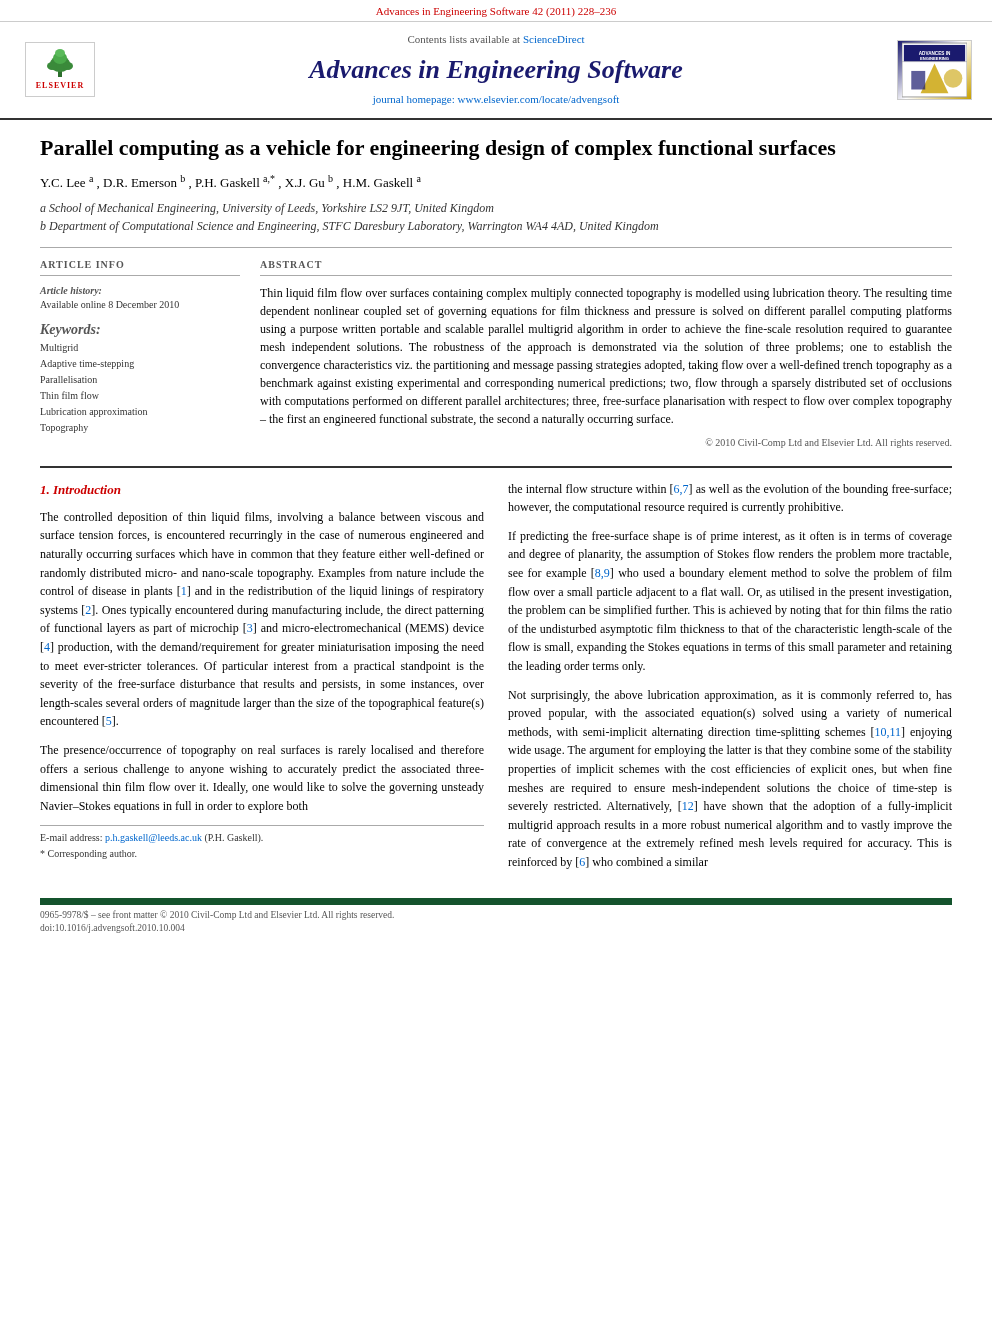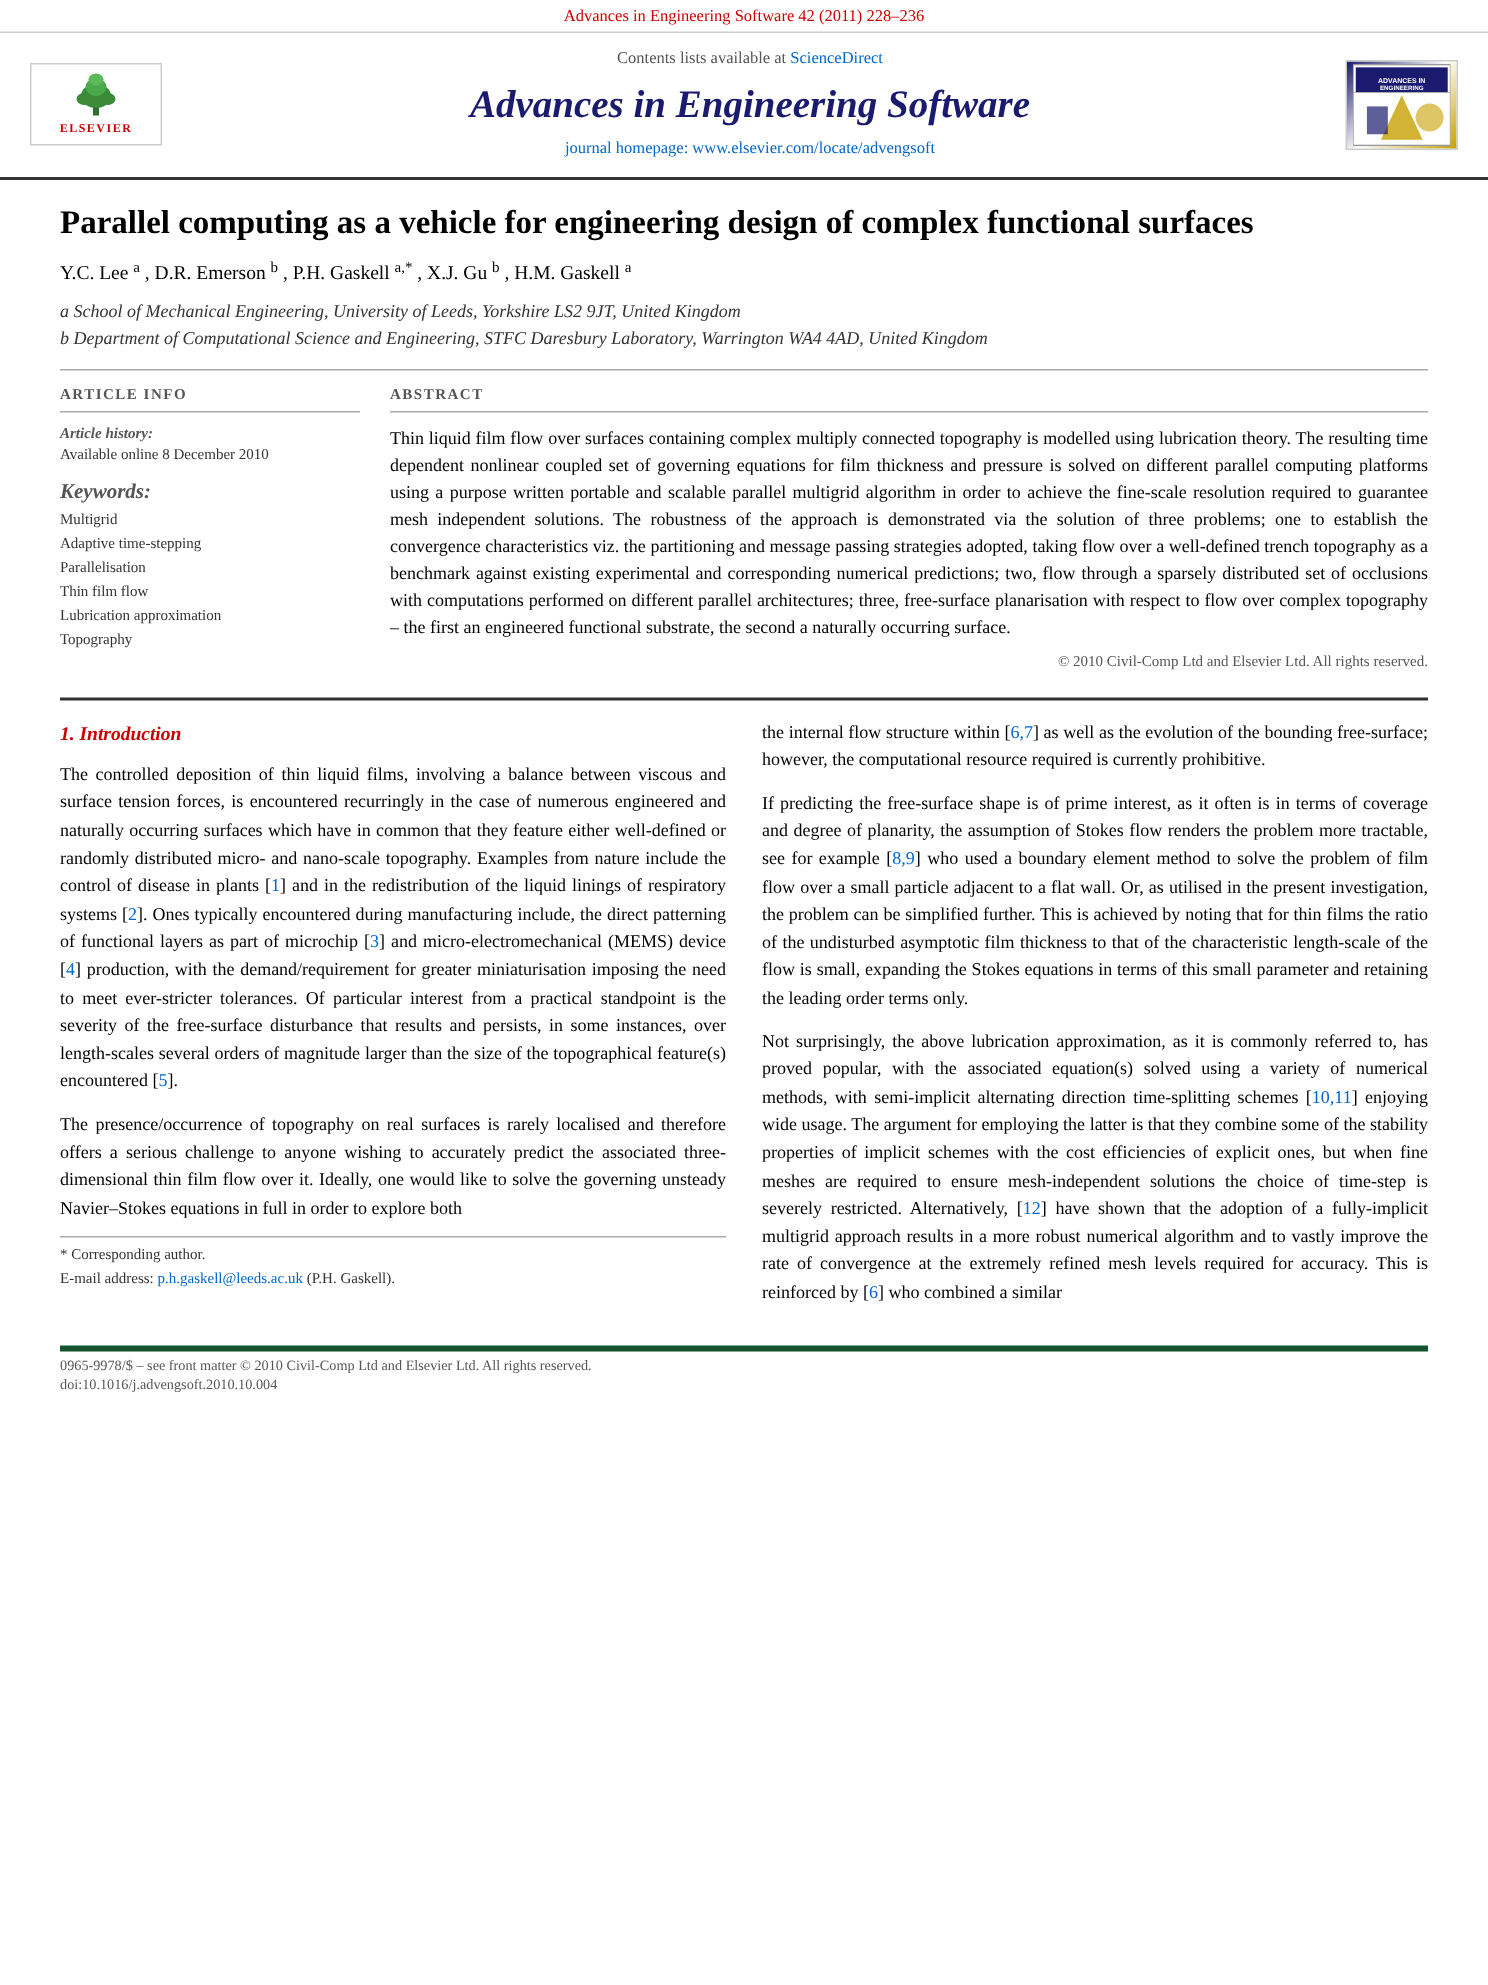--- a/index.html
+++ b/index.html
@@ -26,21 +26,21 @@
       border-bottom: 2px solid #333;
       gap: 10px;
     }
     .header-left {
       display: flex;
       flex-direction: column;
       align-items: center;
       min-width: 80px;
     }
     .elsevier-logo {
-      width: 88px;
+      width: 70px;
       height: 55px;
       border: 1px solid #ccc;
       display: flex;
       flex-direction: column;
       align-items: center;
       justify-content: center;
       background: #fff;
     }
     .elsevier-tree {
       width: 40px;
@@ -235,21 +235,21 @@
     }
     .footnote-area {
       border-top: 1px solid #aaa;
       margin-top: 8px;
       padding-top: 4px;
       font-size: 10px;
       color: #333;
     }
     .bottom-bar {
       margin-top: 16px;
-      border-top: 4px solid #14532d;
+      border-top: 7px solid #14532d;
       padding-top: 4px;
       font-size: 9.5px;
       color: #555;
     }
   </style>
 </head>
 <body>
 
 <div class="top-bar">
   <span>Advances in Engineering Software 42 (2011) 228–236</span>
@@ -351,26 +351,26 @@
 
         <div class="body-para">
           The controlled deposition of thin liquid films, involving a balance between viscous and surface tension forces, is encountered recurringly in the case of numerous engineered and naturally occurring surfaces which have in common that they feature either well-defined or randomly distributed micro- and nano-scale topography. Examples from nature include the control of disease in plants [<span class="ref">1</span>] and in the redistribution of the liquid linings of respiratory systems [<span class="ref">2</span>]. Ones typically encountered during manufacturing include, the direct patterning of functional layers as part of microchip [<span class="ref">3</span>] and micro-electromechanical (MEMS) device [<span class="ref">4</span>] production, with the demand/requirement for greater miniaturisation imposing the need to meet ever-stricter tolerances. Of particular interest from a practical standpoint is the severity of the free-surface disturbance that results and persists, in some instances, over length-scales several orders of magnitude larger than the size of the topographical feature(s) encountered [<span class="ref">5</span>].
         </div>
 
         <div class="body-para">
           The presence/occurrence of topography on real surfaces is rarely localised and therefore offers a serious challenge to anyone wishing to accurately predict the associated three-dimensional thin film flow over it. Ideally, one would like to solve the governing unsteady Navier–Stokes equations in full in order to explore both
         </div>
 
         <div class="footnote-area">
-          <div>* Corresponding author.</div>
           <div>
             <span>E-mail address:</span>
             <span style="color:#0066cc;">p.h.gaskell@leeds.ac.uk</span>
             <span>(P.H. Gaskell).</span>
           </div>
+          <div>* Corresponding author.</div>
         </div>
       </div>
 
       <div class="body-col">
         <div class="body-para">
           the internal flow structure within [<span class="ref">6,7</span>] as well as the evolution of the bounding free-surface; however, the computational resource required is currently prohibitive.
         </div>
 
         <div class="body-para">
           If predicting the free-surface shape is of prime interest, as it often is in terms of coverage and degree of planarity, the assumption of Stokes flow renders the problem more tractable, see for example [<span class="ref">8,9</span>] who used a boundary element method to solve the problem of film flow over a small particle adjacent to a flat wall. Or, as utilised in the present investigation, the problem can be simplified further. This is achieved by noting that for thin films the ratio of the undisturbed asymptotic film thickness to that of the characteristic length-scale of the flow is small, expanding the Stokes equations in terms of this small parameter and retaining the leading order terms only.

